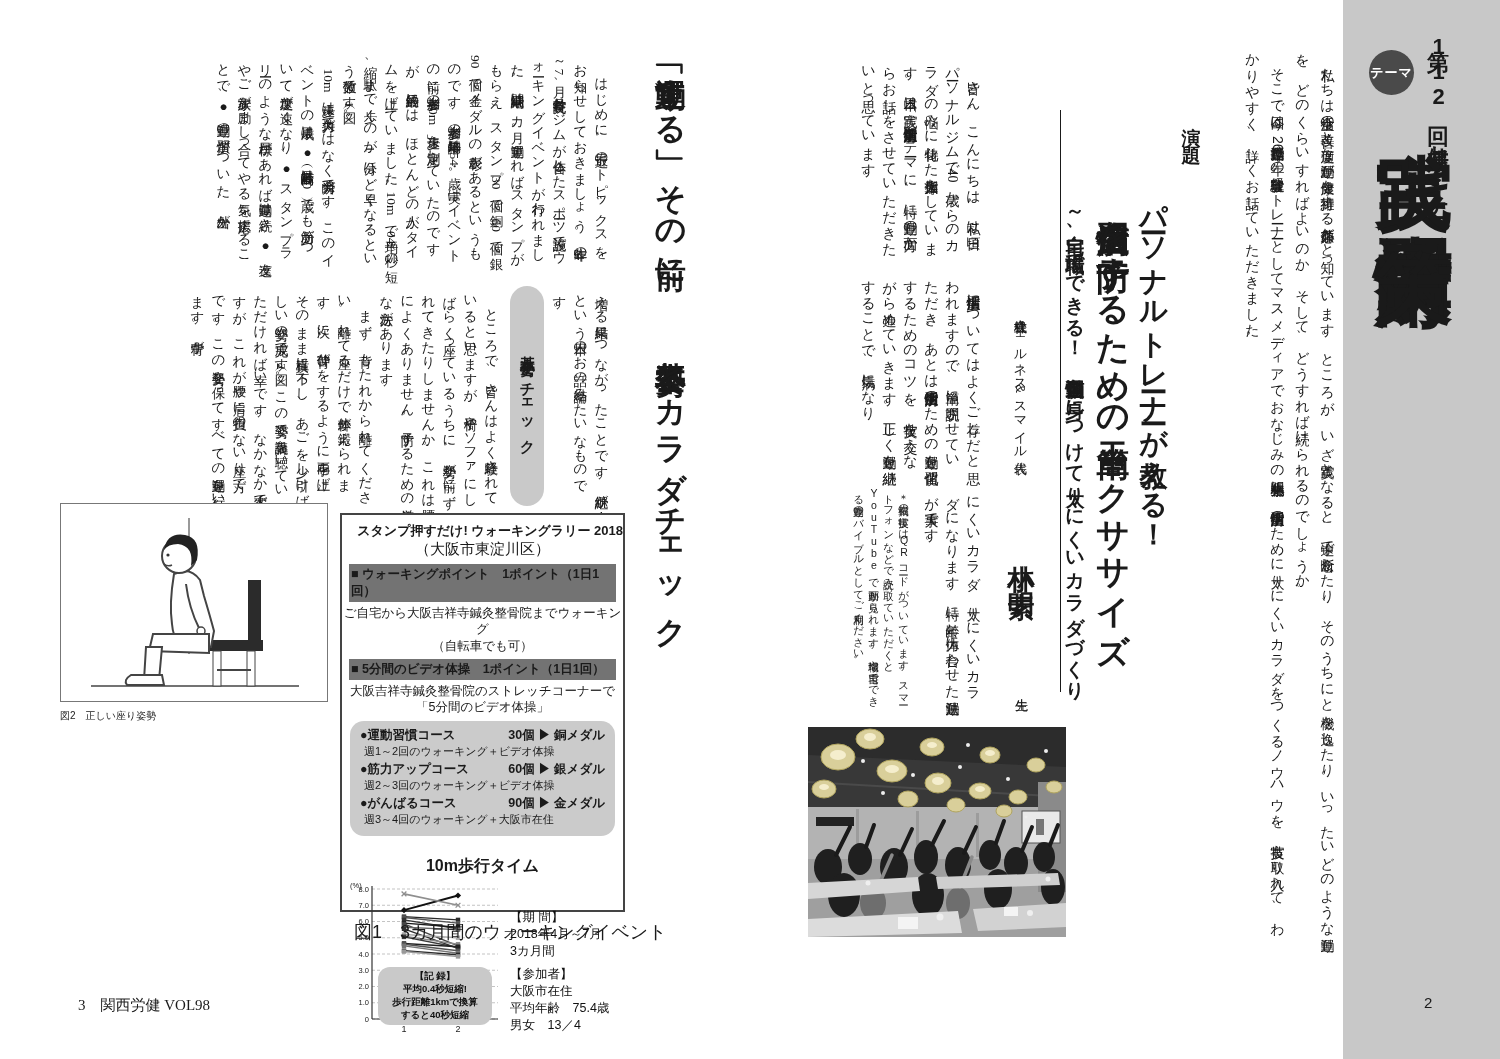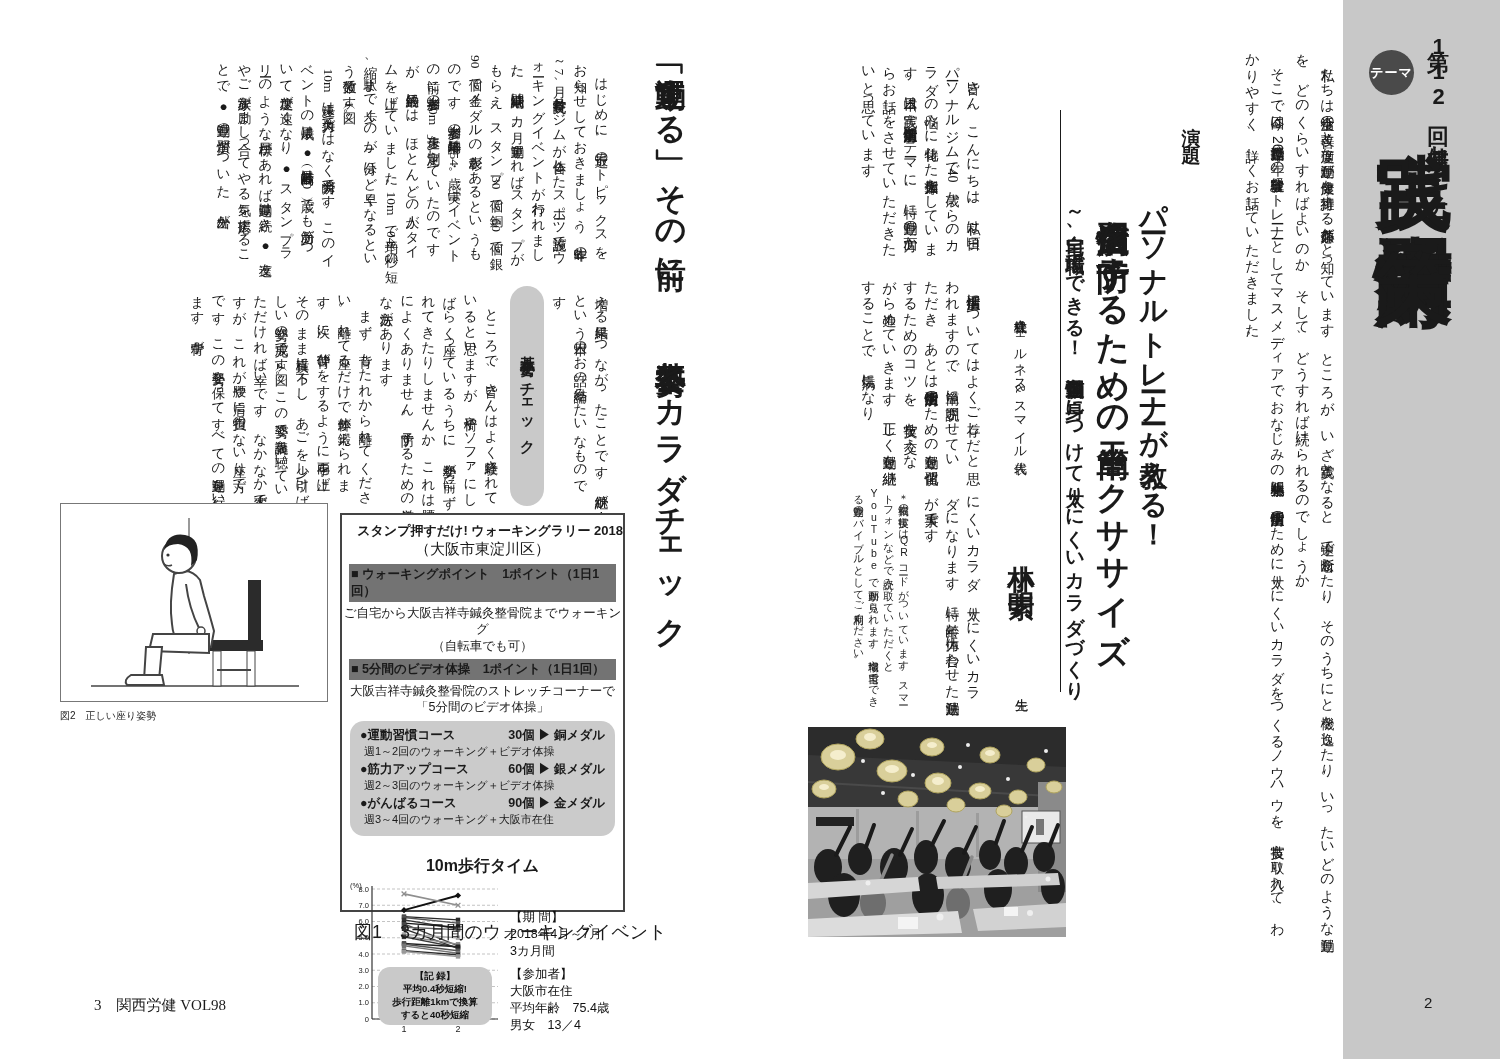--- a/index.html
+++ b/index.html
@@ -61,21 +61,21 @@
   .sb-course{margin:6px 8px 0;background:#cbcbcb;border-radius:14px;padding:6px 10px 7px;}
   .course-row{display:flex;justify-content:space-between;font-weight:700;font-size:12.5px;}
   .course-detail{font-size:11px;margin:0 0 2px 4px;}
   .chart-title{text-align:center;font-weight:700;font-size:16px;margin-top:20px;}
   .chart-wrap{position:relative;height:170px;margin-top:2px;}
   #chartsvg{position:absolute;left:4px;top:0;}
   #chart-info{position:absolute;left:168px;top:14px;font-size:12.5px;line-height:1.35;color:#111;}
   #chart-info .ci-label{margin-top:6px;}
   #chart-info .ci-g:first-child .ci-label{margin-top:16px;}
   .fig1-cap{left:354px;top:920px;font-size:18px;}
-  .footer-left{left:94px;top:996px;font-size:15px;}
+  .footer-left{left:78px;top:996px;font-size:15px;}
   svg text{font-family:"Liberation Sans",sans-serif;}
 </style>
 </head>
 <body>
 
 <div id="canvas">
 
   <div class="abs gray-band"></div>
 
   <div class="abs kicker v up sans">第112回　健康セミナー</div>

